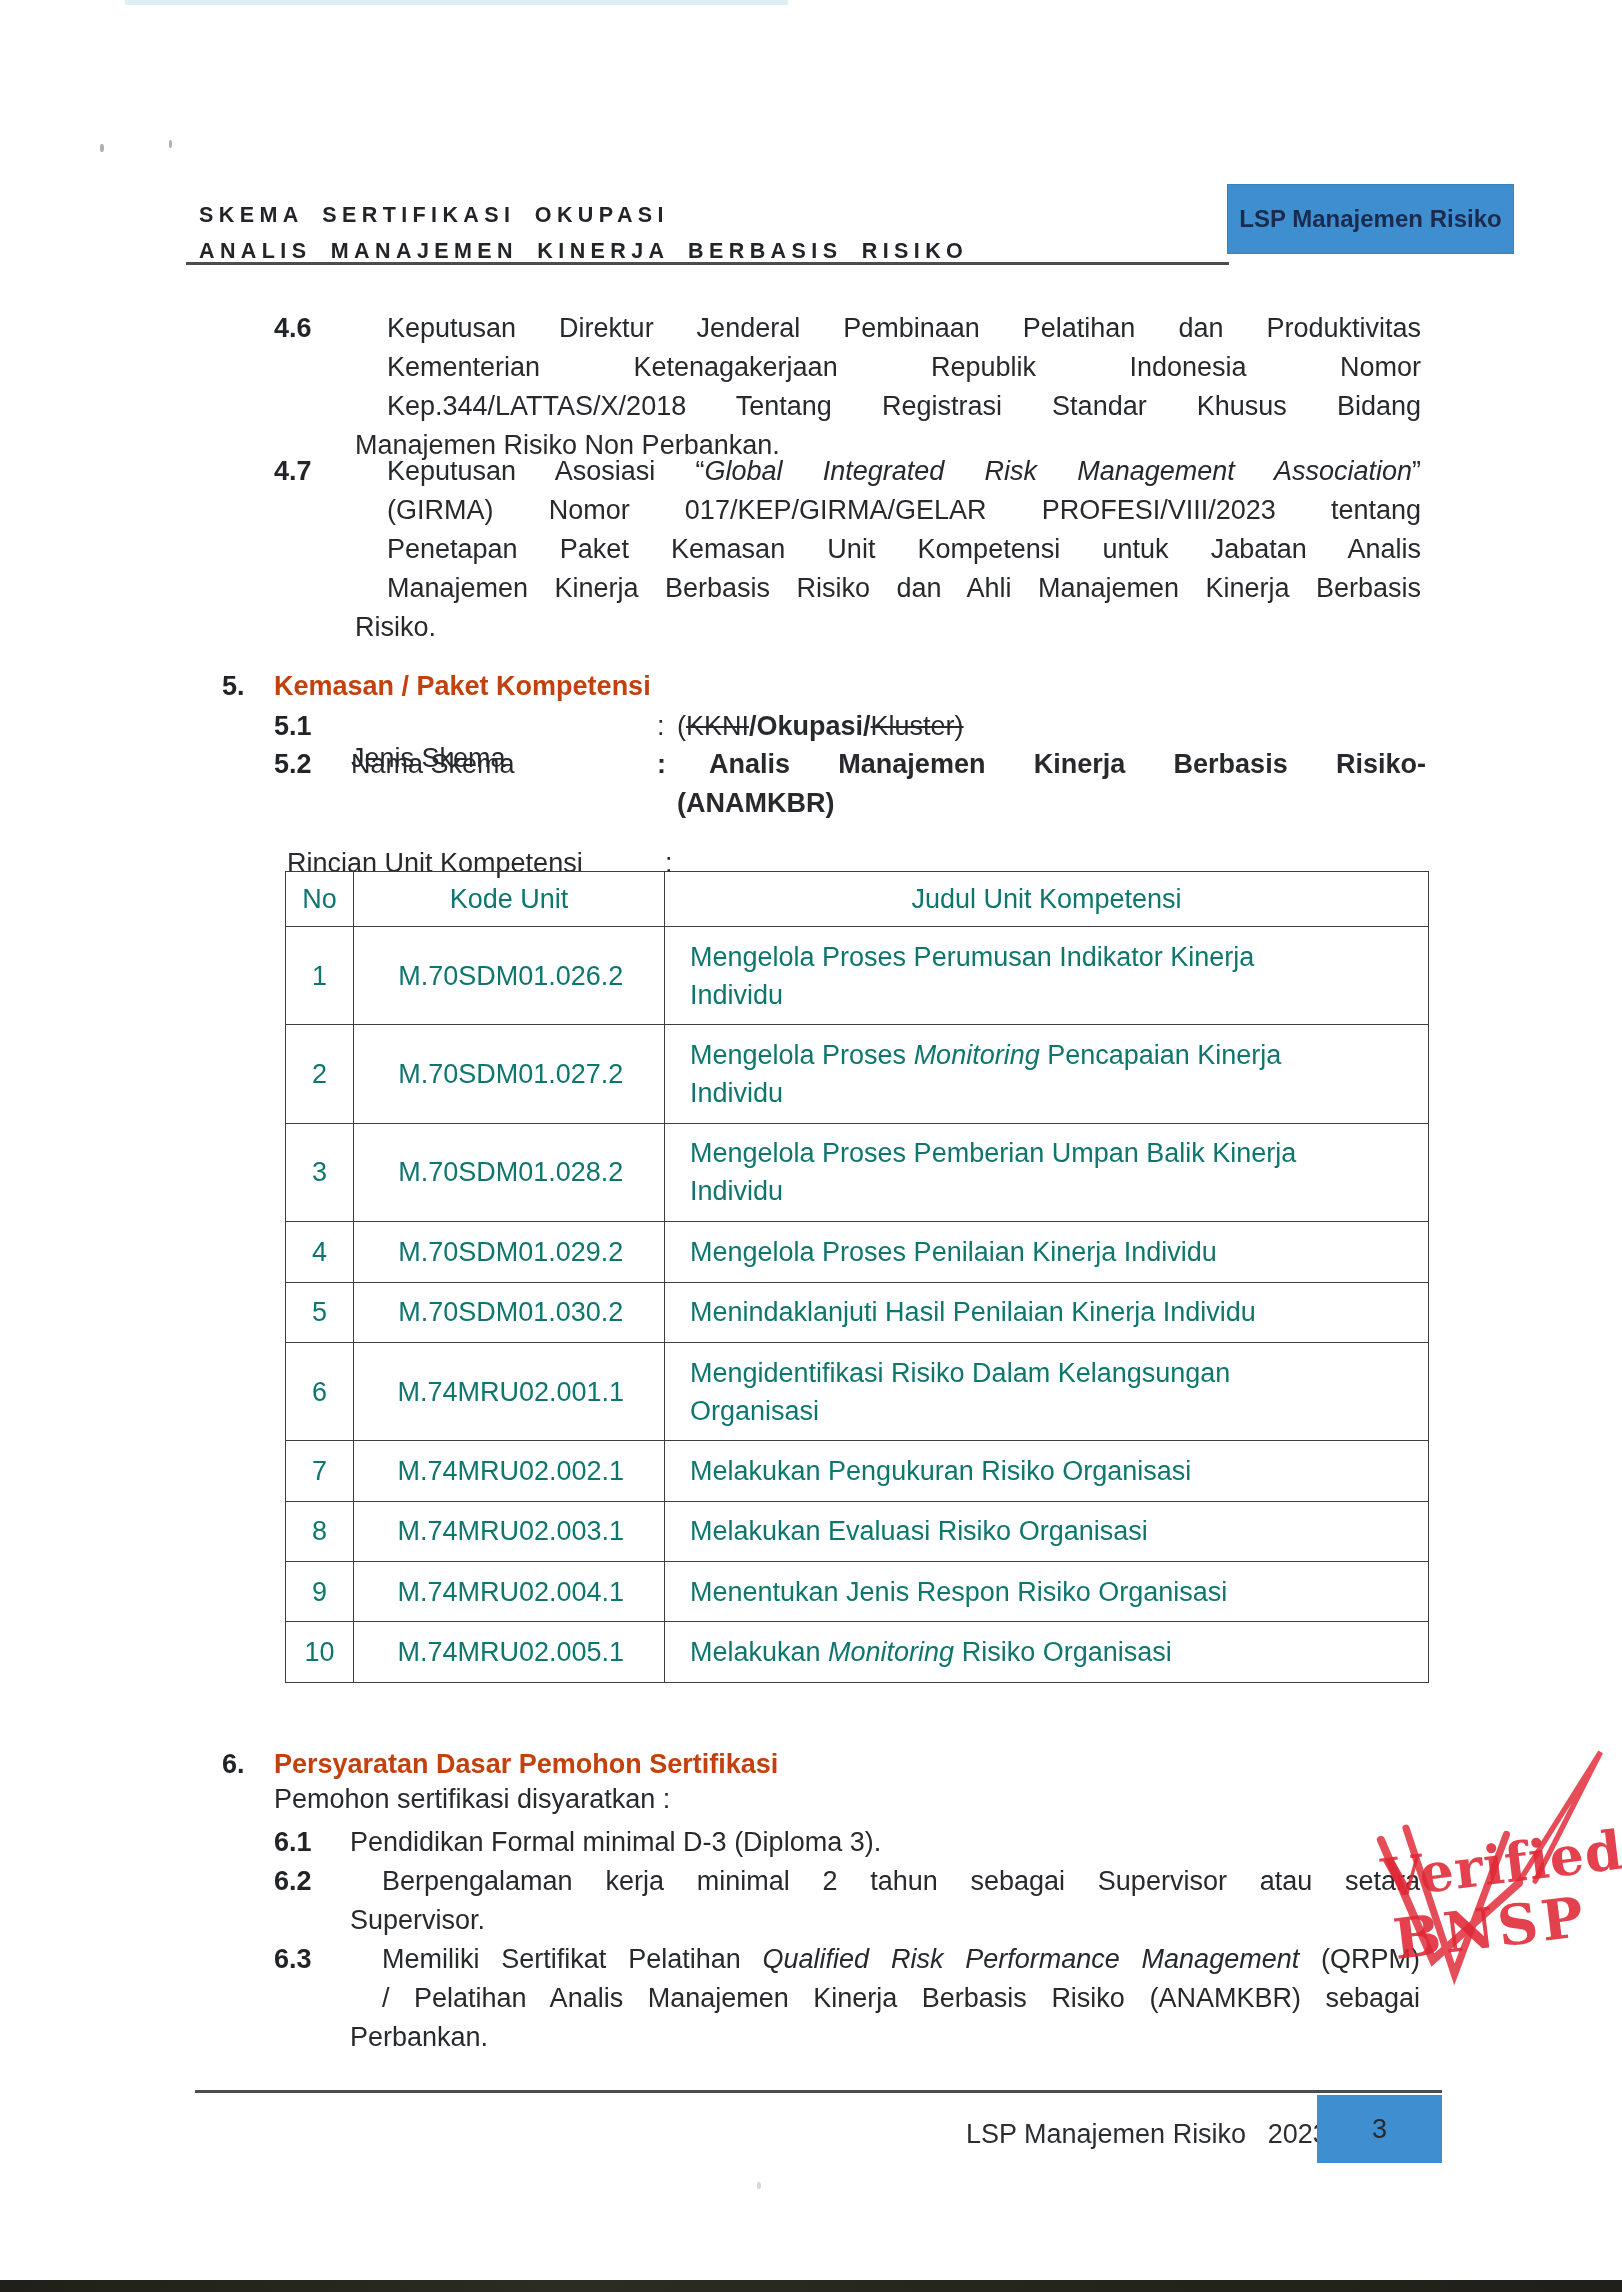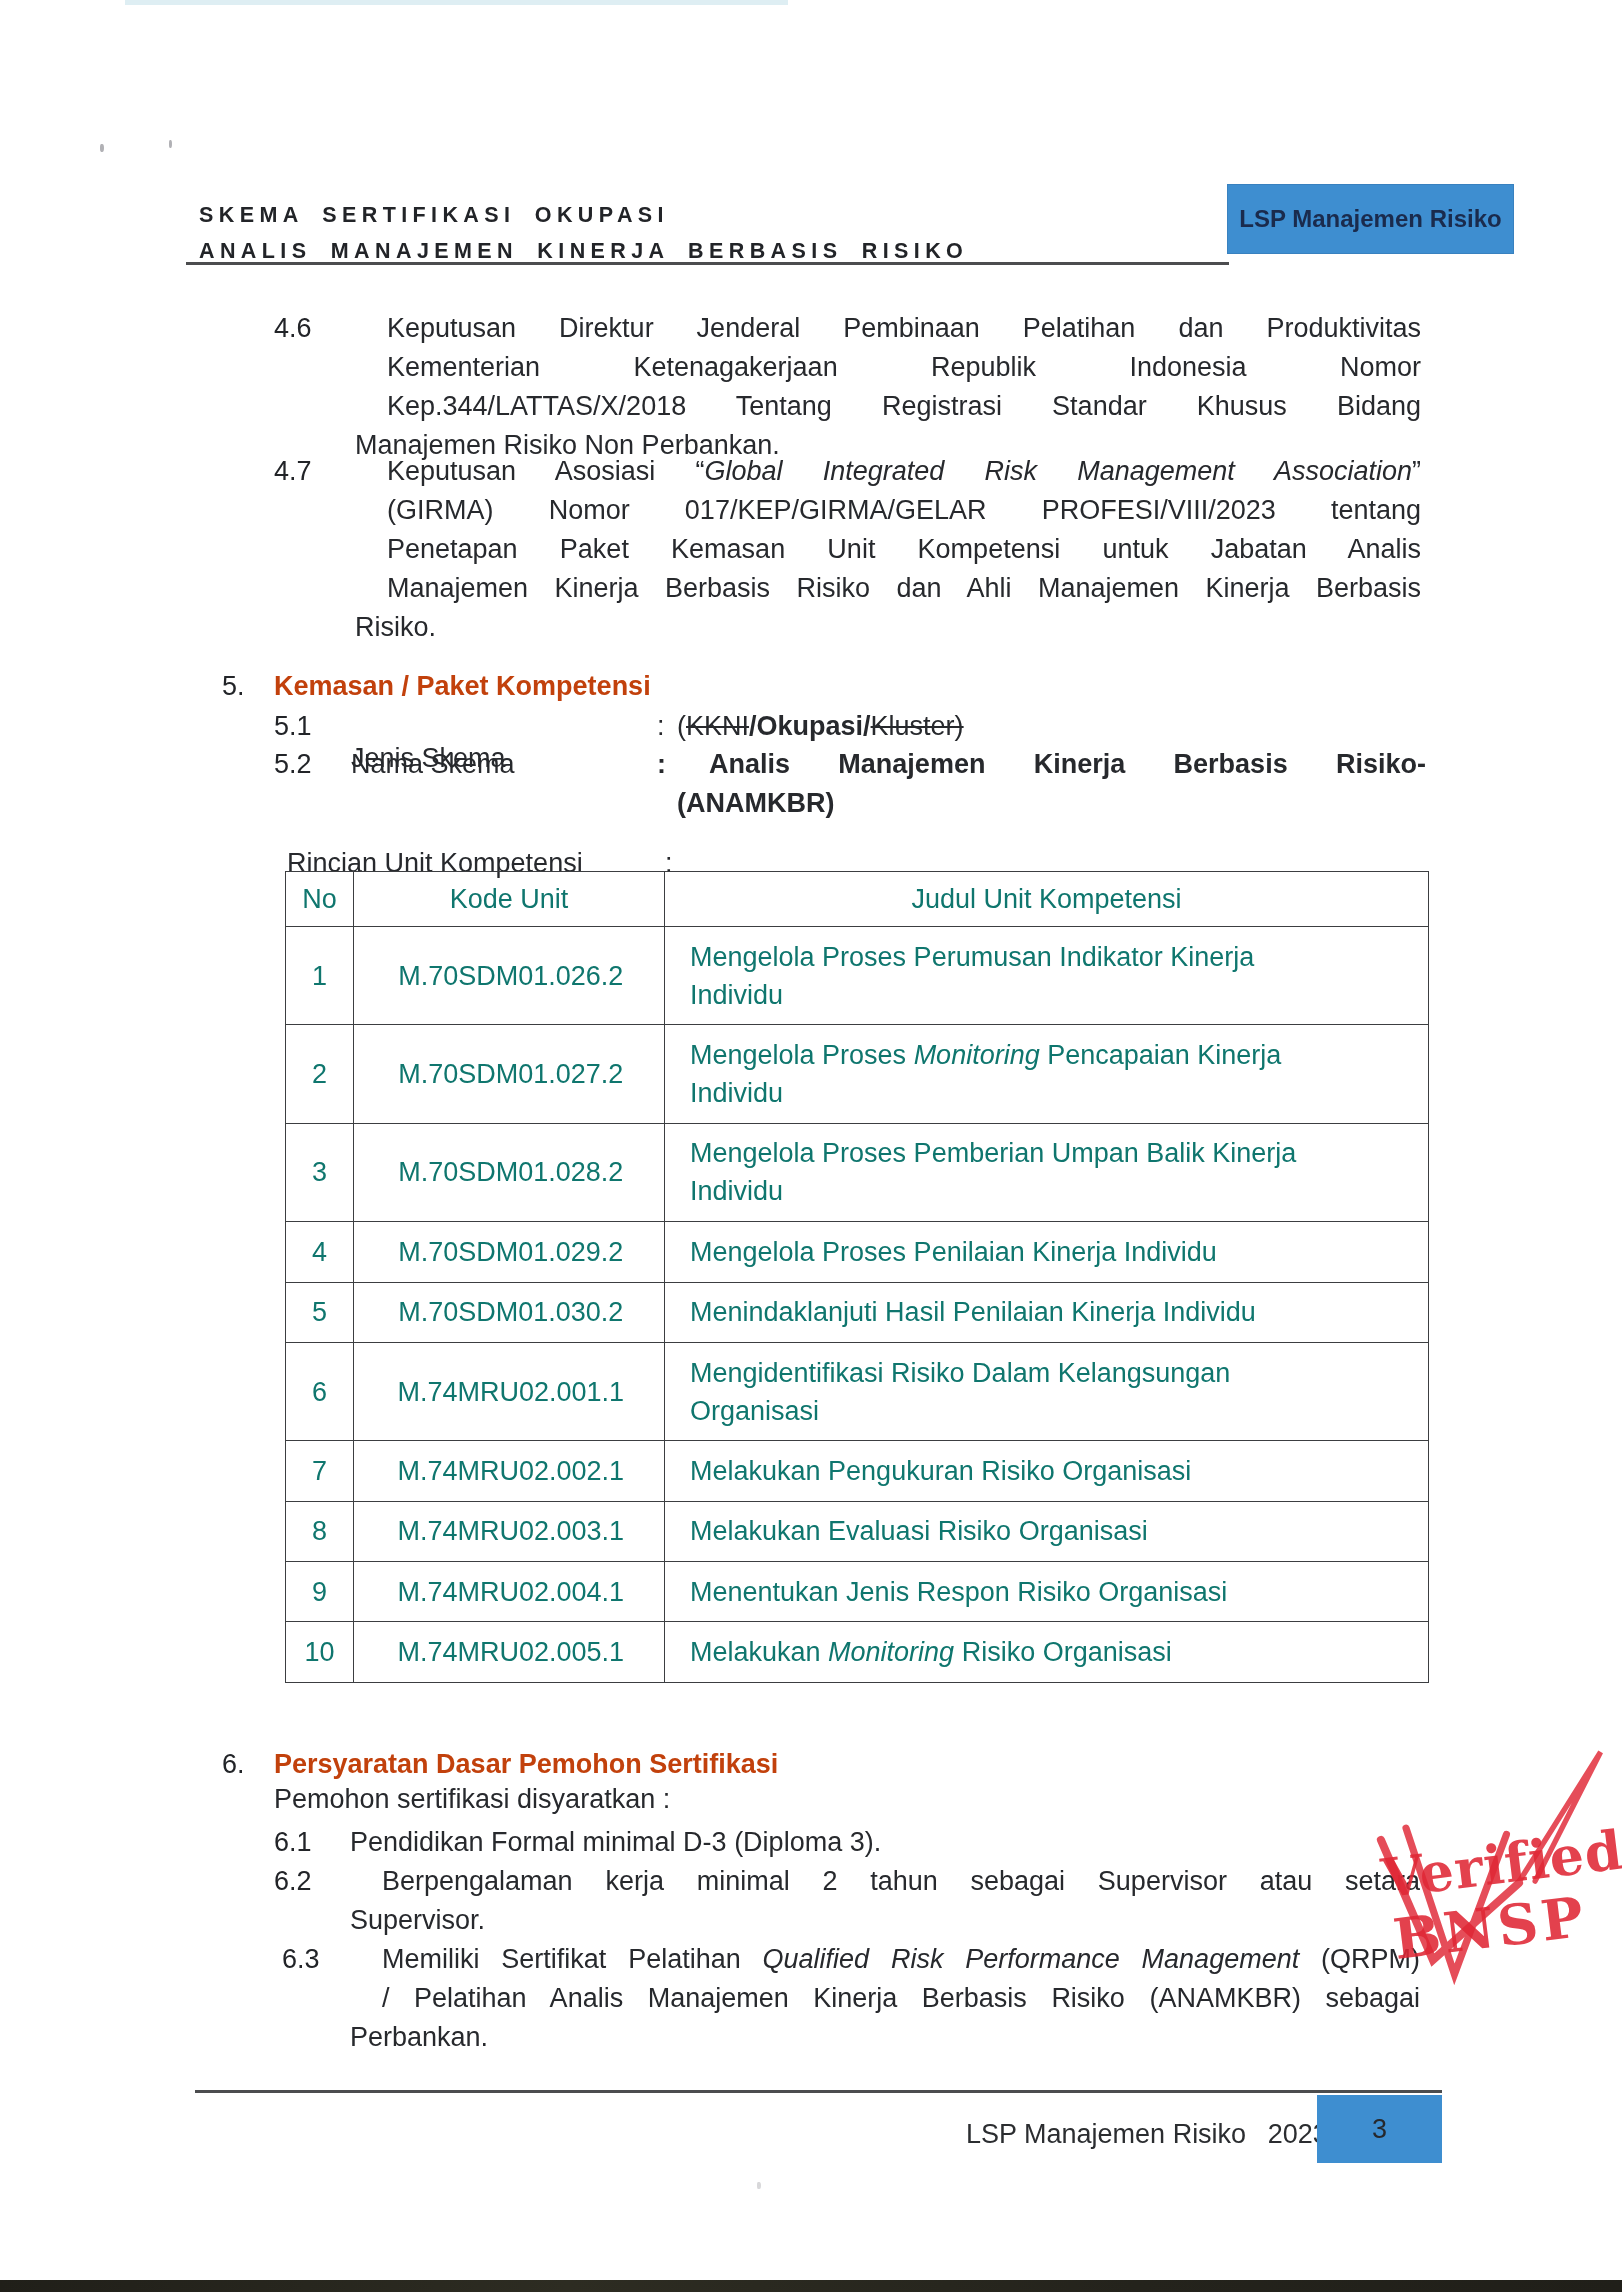--- a/index.html
+++ b/index.html
@@ -24,21 +24,21 @@
     background:#3e8ed0;color:#1a2b4d;font-weight:bold;font-size:24px;
     display:flex;align-items:center;justify-content:center;
     box-shadow:0 0 0 0.9px rgba(40,90,140,.25) inset;
   }
   .rule{background:#4c4d4f;height:2.7px;}
 
   
   .para{font-size:27px;line-height:39px;color:#27292d;}
   .jl{text-align:justify;text-align-last:justify;margin-left:32px;}
   .jlast{text-align:justify;text-align-last:left;}
-  .num{font-weight:normal;font-size:27px;line-height:39px;color:#222428;}
+  .num{font-weight:bold;font-size:27px;line-height:39px;color:#222428;}
   .plain{font-size:27px;line-height:39px;color:#27292d;white-space:nowrap;}
   .heading{font-weight:bold;font-size:27px;line-height:39px;color:#c2410c;white-space:nowrap;}
 
   
   table.komp{
     border-collapse:collapse;table-layout:fixed;
     font-size:27px;line-height:38px;color:#0f766e;
   }
   table.komp td,table.komp th{
     border:1.8px solid #3c3e41;font-weight:normal;vertical-align:middle;
@@ -211,21 +211,21 @@
 
 <span class="abs num" style="left:274px;top:1823px;">6.1</span>
 <span class="abs plain" style="left:350px;top:1823px;">Pendidikan Formal minimal D-3 (Diploma 3).</span>
 
 <span class="abs num" style="left:274px;top:1862px;">6.2</span>
 <div class="abs para" style="left:350px;top:1862px;width:1070px;">
   <div class="jl">Berpengalaman kerja minimal 2 tahun sebagai Supervisor atau setara</div>
   <div class="jlast">Supervisor.</div>
 </div>
 
-<span class="abs num" style="left:274px;top:1940px;margin-left:8px;">6.3</span>
+<span class="abs num" style="left:274px;top:1940px;">6.3</span>
 <div class="abs para" style="left:350px;top:1940px;width:1070px;">
   <div class="jl"><span>Memiliki Sertifikat Pelatihan </span><span class="it">Qualified Risk Performance Management</span><span> (QRPM)</span></div>
   <div class="jl">/ Pelatihan Analis Manajemen Kinerja Berbasis Risiko (ANAMKBR) sebagai</div>
   <div class="jlast">Perbankan.</div>
 </div>
 
 <svg class="abs" style="left:1354px;top:1734px;" width="269" height="296" viewBox="0 0 300 330">
   <g fill="none" stroke="#e02735" opacity="0.82" stroke-linecap="round">
     <path d="M182 168 L275 20 L202 164" stroke-width="6"></path>
     <path d="M30 118 L88 252 L184 166" stroke-width="9"></path>

